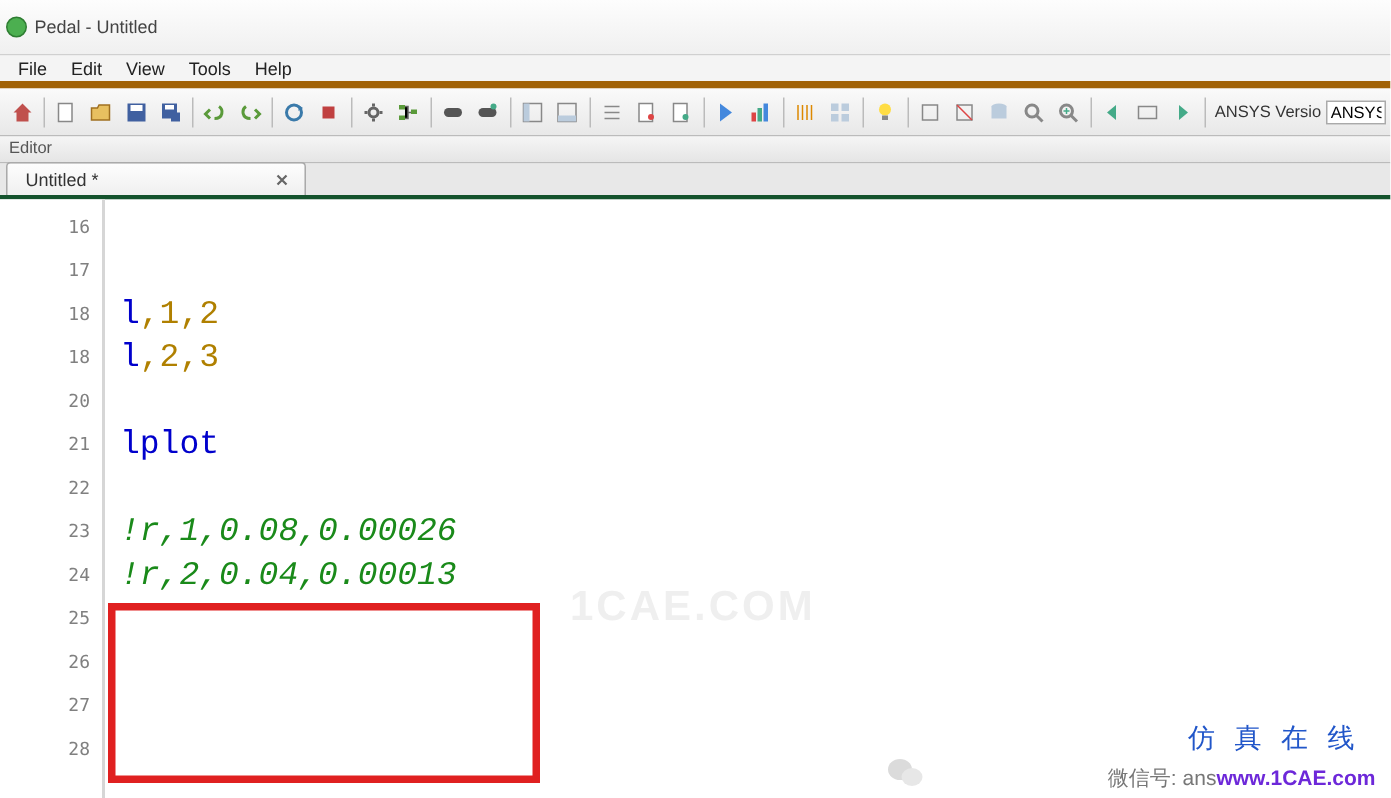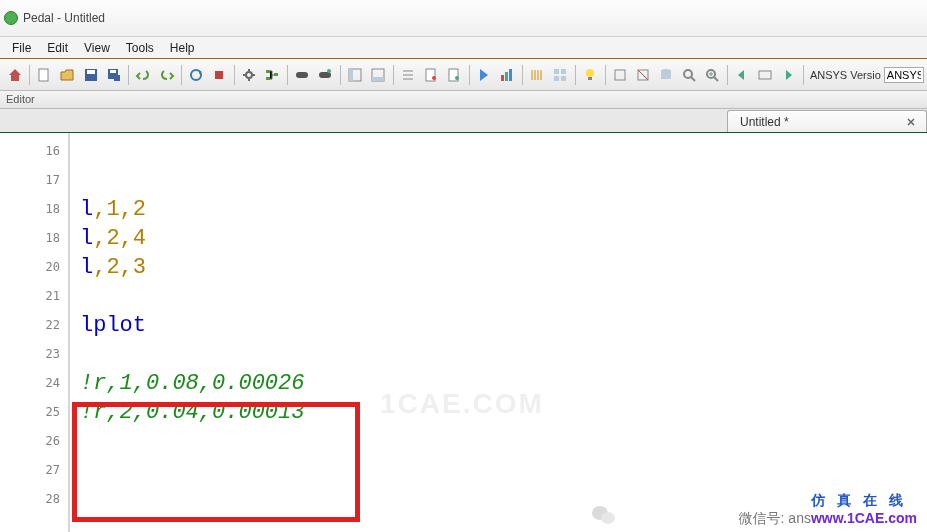--- a/index.html
+++ b/index.html
@@ -1,42 +1,42 @@
 <!DOCTYPE html>
 <html><head>
 <meta charset="utf-8">
 <style>
 * { margin:0; padding:0; box-sizing:border-box; }
 body { font-family:"Segoe UI",Tahoma,sans-serif; font-size:12px; background:#fff; width:927px; height:532px; overflow:hidden; position:relative; }
 .titlebar { height:22px; background:linear-gradient(#fdfdfd,#f0f0f0); border-bottom:1px solid #d0d0d0; display:flex; align-items:center; padding:18px 4px; }
 .titlebar-icon { width:14px; height:14px; border-radius:50%; background:#4CAF50; border:1px solid #2e7d32; margin-right:5px; }
 .titlebar-text { color:#444; font-size:12px; }
-.menubar { height:22px; background:#f4f4f4; display:flex; align-items:center; padding:0 4px; border-bottom:1px solid #a16207; }
+.menubar { height:22px; background:#f4f4f4; display:flex; align-items:center; padding:0 4px; border-bottom:5px solid #a16207; }
 .menuitem { padding:3px 8px; color:#222; cursor:default; }
 .toolbar { height:32px; background:linear-gradient(#fafafa,#e8e8e8); border-bottom:1px solid #bbb; display:flex; align-items:center; padding:0 3px; overflow:hidden; }
 .tbtn { width:22px; height:22px; margin:0 1px; display:flex; align-items:center; justify-content:center; border:1px solid transparent; border-radius:2px; cursor:default; }
 .tbtn svg { width:16px; height:16px; }
 .tsep { width:1px; height:20px; background:#bbb; margin:0 3px; }
 .tlabel { font-size:11px; color:#333; padding:0 3px; white-space:nowrap; }
 .tinput { height:16px; width:40px; border:1px solid #aaa; background:#fff; font-size:11px; padding:0 2px; }
 .panelheader { height:18px; background:linear-gradient(#f5f5f5,#e5e5e5); border-bottom:1px solid #bbb; padding:2px 6px; font-size:11px; color:#555; }
-.tabbar { height:24px; background:#e8e8e8; display:flex; align-items:flex-end; padding-left:4px; border-bottom:1px solid #14532d;justify-content:flex-end; }
+.tabbar { height:24px; background:#e8e8e8; display:flex; align-items:flex-end; padding-left:4px; border-bottom:3px solid #14532d; }
 .tab { height:22px; background:linear-gradient(#fdfdfd,#f0f0f0); border:1px solid #aaa; border-bottom:none; border-radius:3px 3px 0 0; display:flex; align-items:center; padding:0 8px 0 12px; font-size:12px; color:#333; min-width:200px; }
 .tab-close { margin-left:auto; width:14px; height:14px; display:flex; align-items:center; justify-content:center; color:#666; }
 .editor { display:flex; height:524px; background:#fff; position:relative; }
 .gutter { width:70px; background:#fff; border-right:2px solid #d6d6d6; text-align:right; padding-right:8px; padding-top:4px; }
 .gln { height:29px; line-height:29px; font-family:Consolas,monospace; font-size:12px; color:#808080; }
 .code { flex:1; padding-top:4px; font-family:Consolas,"Courier New",monospace; font-size:22px; position:relative; }
 .cline { height:29px; line-height:29px; padding-left:10px; white-space:pre; }
 .kw { color:#0000cc; }
 .num { color:#b08000; }
 .com { color:#1a8a1a; font-style:italic; }
 .op { color:#b08000; }
 .redframe { position:absolute; left:72px; top:269px; width:288px; height:120px; border:5px solid #e02020; pointer-events:none; }
-.watermark1 { position:absolute; right:20px; top:492px; font-size:14px; font-weight:bold; color:#2156c9; letter-spacing:4px; }
+.watermark1 { position:absolute; right:20px; top:480px; font-size:18px; font-weight:normal; color:#2156c9; letter-spacing:4px; }
 .watermark2 { position:absolute; right:10px; top:510px; font-size:14px; color:#777; }
 .watermark2 .red { color:#6d28d9; font-weight:bold; }
 .wm-center { position:absolute; left:380px; top:255px; font-size:28px; color:rgba(180,180,180,0.22); font-weight:bold; letter-spacing:2px; pointer-events:none; }
 .wechat { position:absolute; right:310px; bottom:6px; width:26px; height:22px; }
 .wechat svg { width:26px; height:22px; opacity:.7; }
 </style>
 </head>
 <body>
 
 <div class="titlebar">
@@ -275,21 +275,20 @@
     <div class="gln">24</div>
     <div class="gln">25</div>
     <div class="gln">26</div>
     <div class="gln">27</div>
     <div class="gln">28</div>
   </div>
   <div class="code">
     <div class="cline"></div>
     <div class="cline"></div>
     <div class="cline"><span class="kw">l</span><span class="op">,</span><span class="num">1</span><span class="op">,</span><span class="num">2</span></div>
-    <div class="cline"><span class="kw">l</span><span class="op">,</span><span class="num">2</span><span class="op">,</span><span class="num">4</span></div>
     <div class="cline"><span class="kw">l</span><span class="op">,</span><span class="num">2</span><span class="op">,</span><span class="num">3</span></div>
     <div class="cline"></div>
     <div class="cline"><span class="kw">lplot</span></div>
     <div class="cline"></div>
     <div class="cline"><span class="com">!r,1,0.08,0.00026</span></div>
     <div class="cline"><span class="com">!r,2,0.04,0.00013</span></div>
     <div class="cline"></div>
   </div>
   <div class="redframe"></div>
   <div class="wm-center">1CAE.COM</div>

